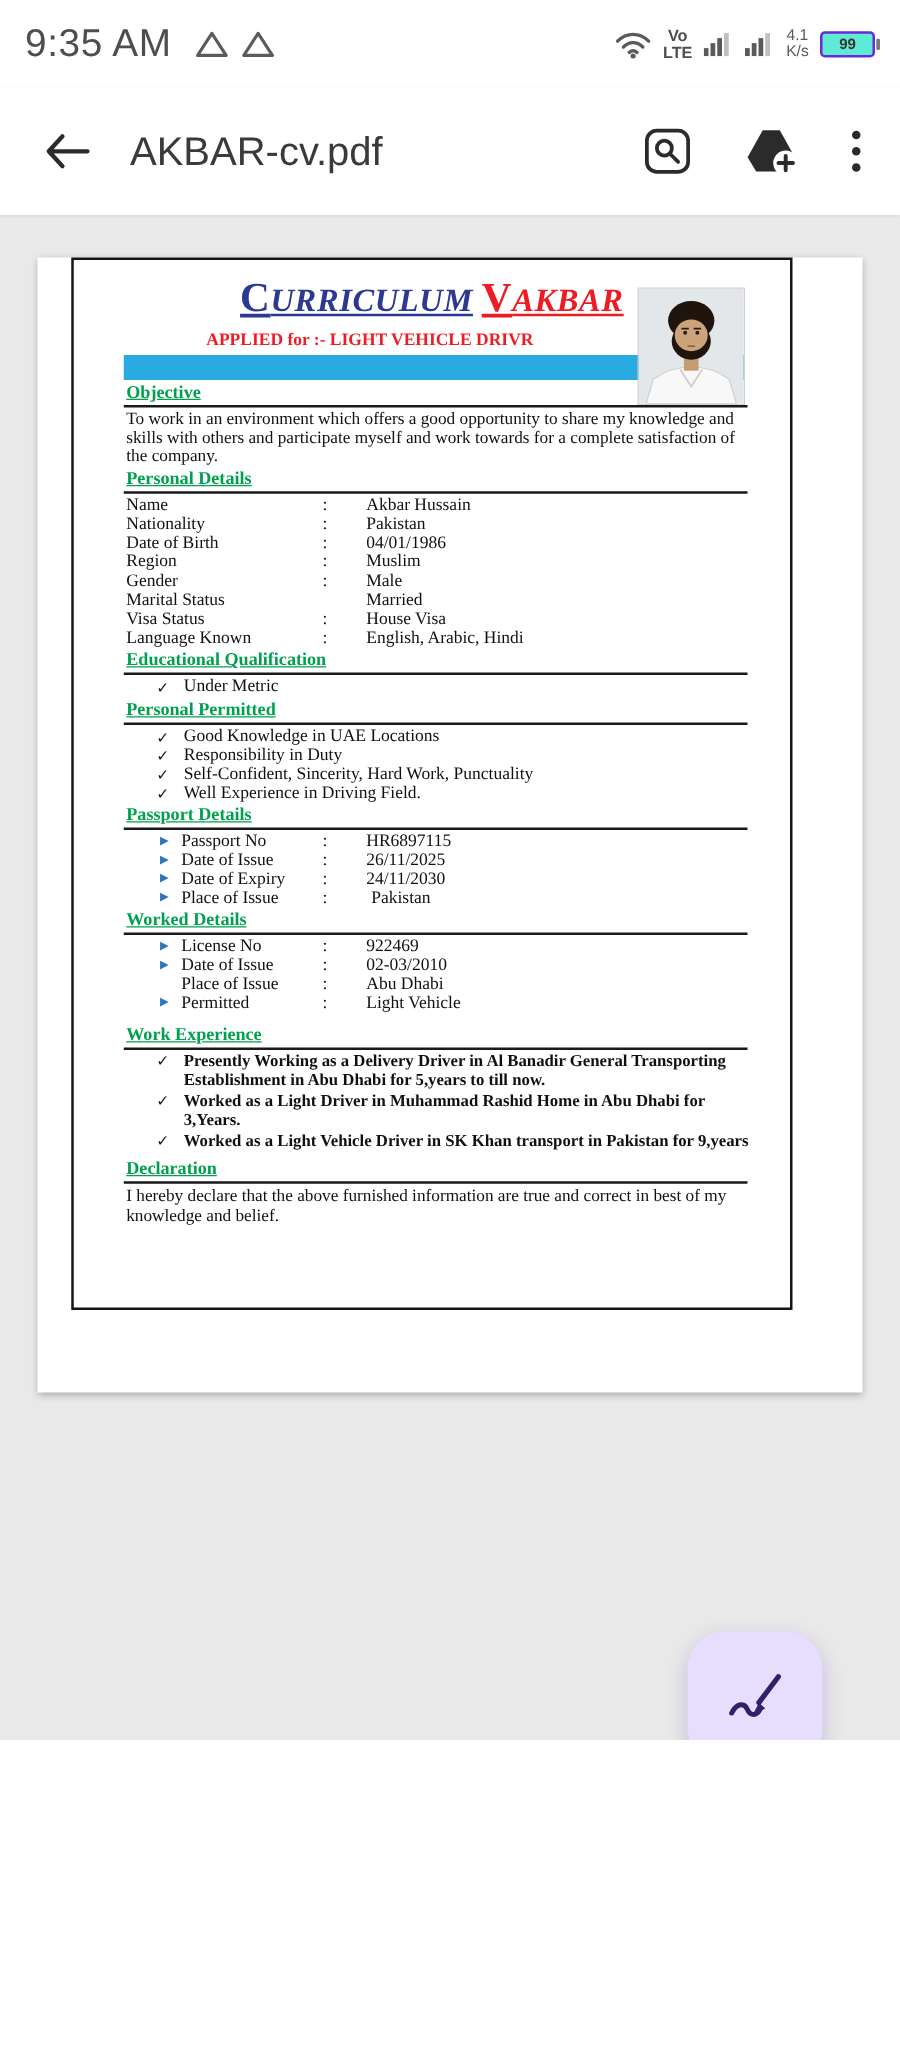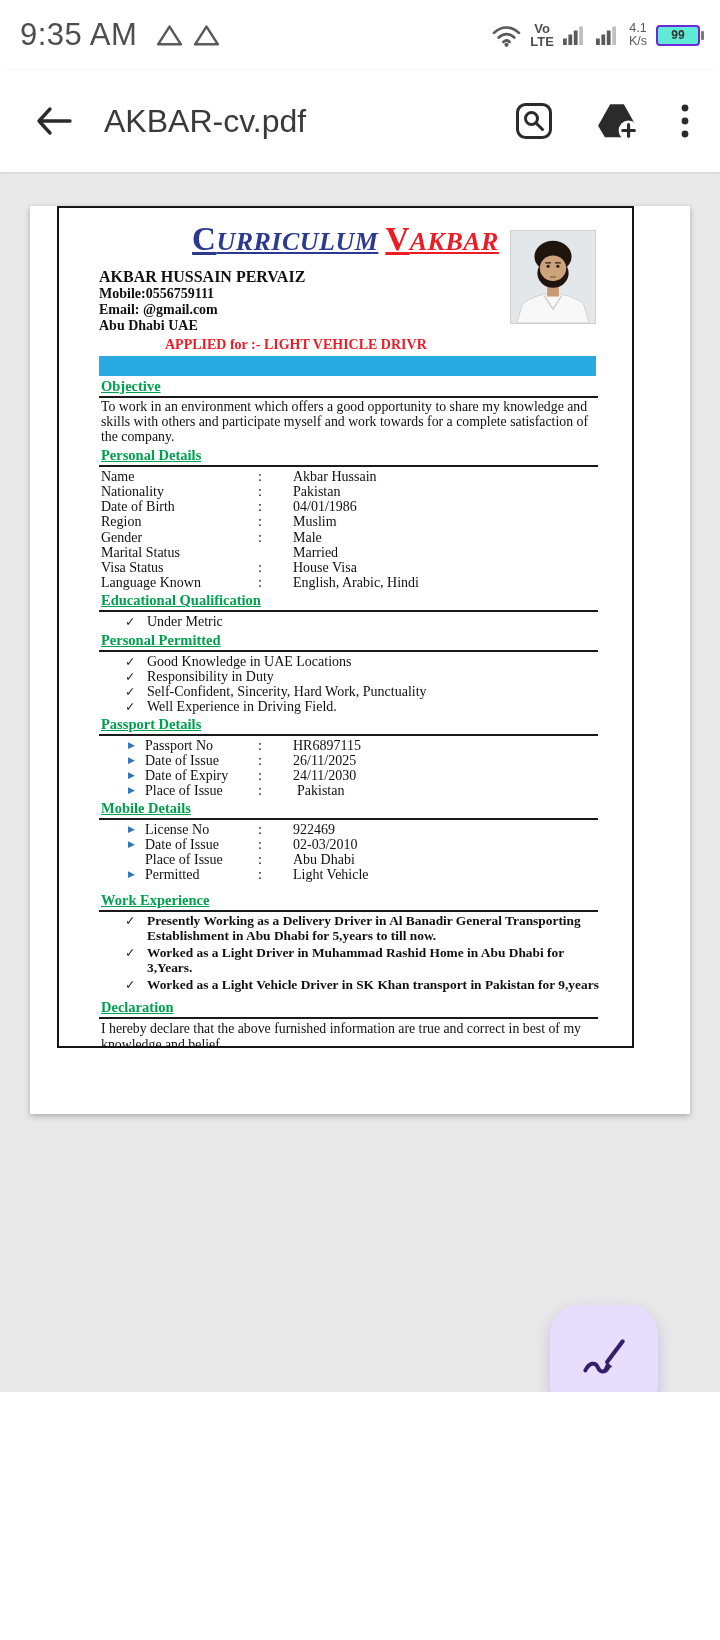--- a/index.html
+++ b/index.html
@@ -184,26 +184,20 @@
             <circle cx="38" cy="36" r="1.6" fill="#2a1c12"></circle>
               <circle cx="48" cy="36" r="1.6" fill="#2a1c12"></circle>
             <path d="M35 32.5 H41 M45 32.5 H51" stroke="#2a1c12" stroke-width="1.4"></path>
             <path d="M40 47 H46" stroke="#8a5a3a" stroke-width="1.3"></path>
           </svg>
 
           <div class="doc-title">
             <span class="big blue">C</span><span class="small blue">URRICULUM</span><span class="big red gap">V</span><span class="small red">AKBAR</span>
           </div>
 
-          <div class="contact">
-            <div class="name">AKBAR HUSSAIN PERVAIZ</div>
-            <div class="cline">Mobile:0556759111</div>
-            <div class="cline">Email: @gmail.com</div>
-            <div class="cline">Abu Dhabi UAE</div>
-          </div>
 
           <div class="applied">APPLIED for :- LIGHT VEHICLE DRIVR</div>
           <div class="blue-bar"></div>
 
           <div class="sec-head">Objective</div>
           <div class="rule"></div>
           <div class="para">To work in an environment which offers a good opportunity to share my knowledge and skills with others and participate myself and work towards for a complete satisfaction of the company.</div>
 
           <div class="sec-head">Personal Details</div>
           <div class="rule"></div>
@@ -294,21 +288,21 @@
               <span class="pp-colon">:</span>
               <span class="pp-value">24/11/2030</span>
             </div>
           <div class="pp-row">
               <span class="pp-bullet">▶</span>
               <span class="pp-label">Place of Issue</span>
               <span class="pp-colon">:</span>
               <span class="pp-value indent">Pakistan</span>
             </div>
 
-          <div class="sec-head">Mobile Details</div>
+          <div class="sec-head">Worked Details</div>
           <div class="rule"></div>
           <div class="pp-row">
               <span class="pp-bullet">▶</span>
               <span class="pp-label">License No</span>
               <span class="pp-colon">:</span>
               <span class="pp-value">922469</span>
             </div>
           <div class="pp-row">
               <span class="pp-bullet">▶</span>
               <span class="pp-label">Date of Issue</span>

